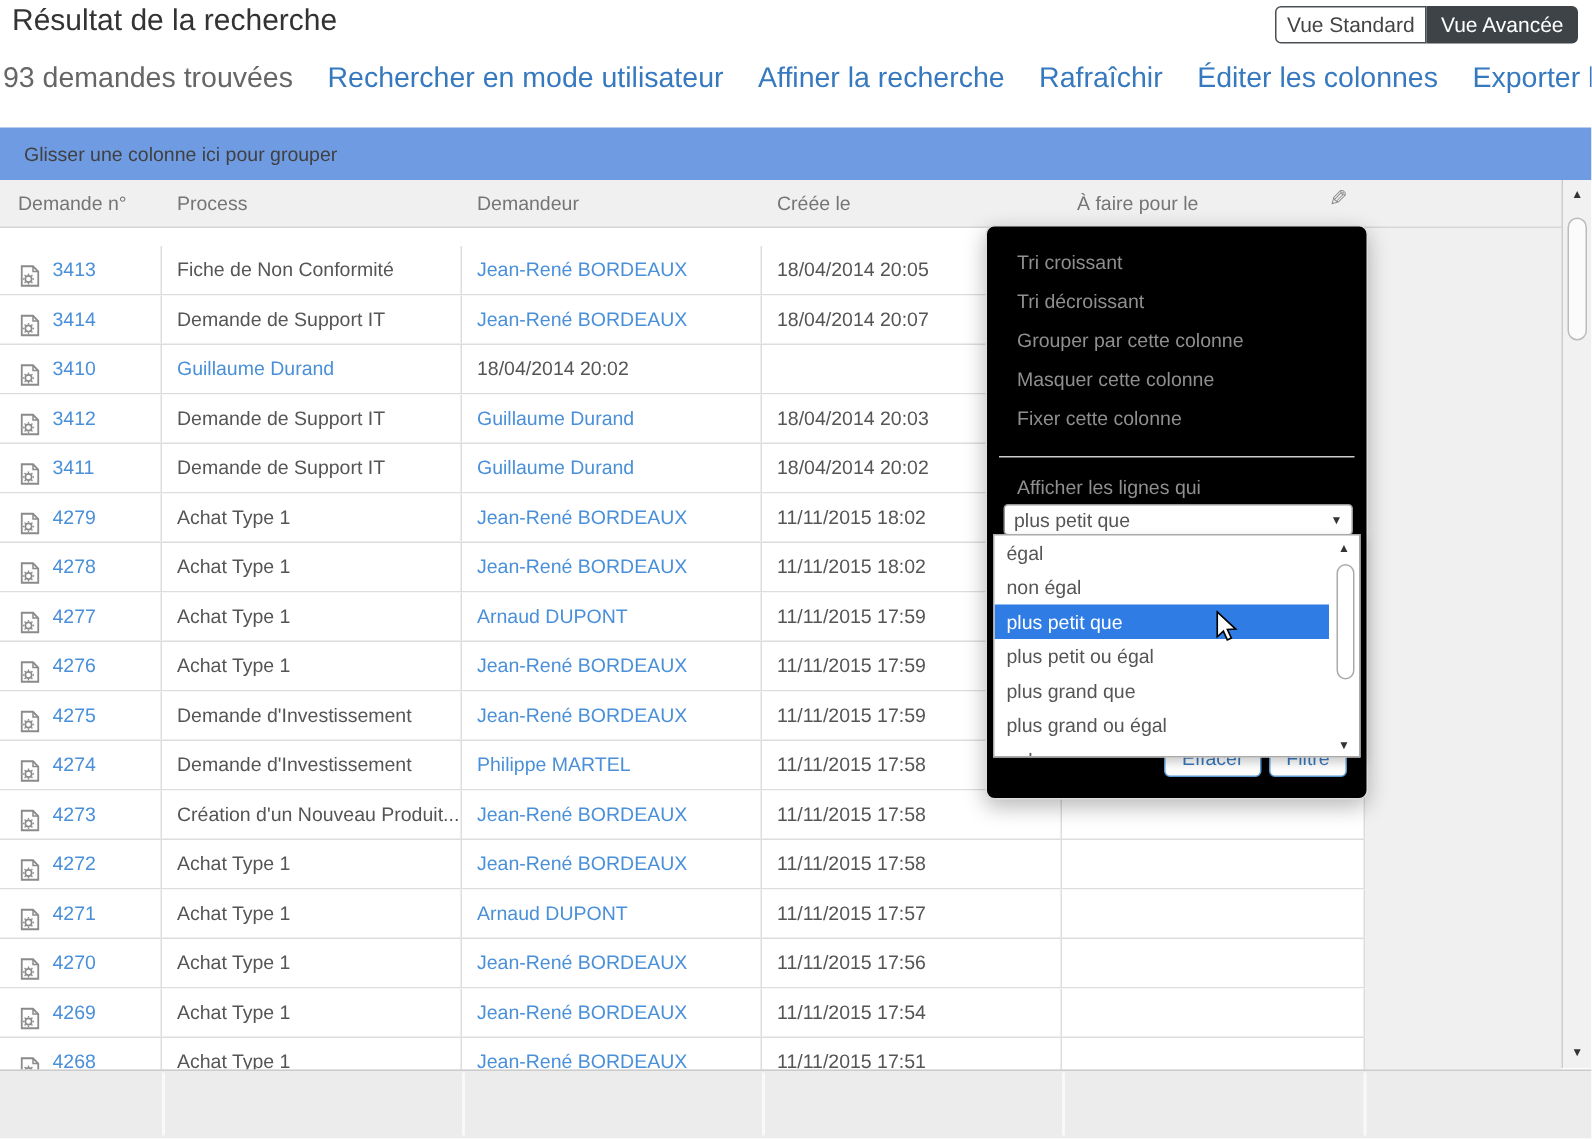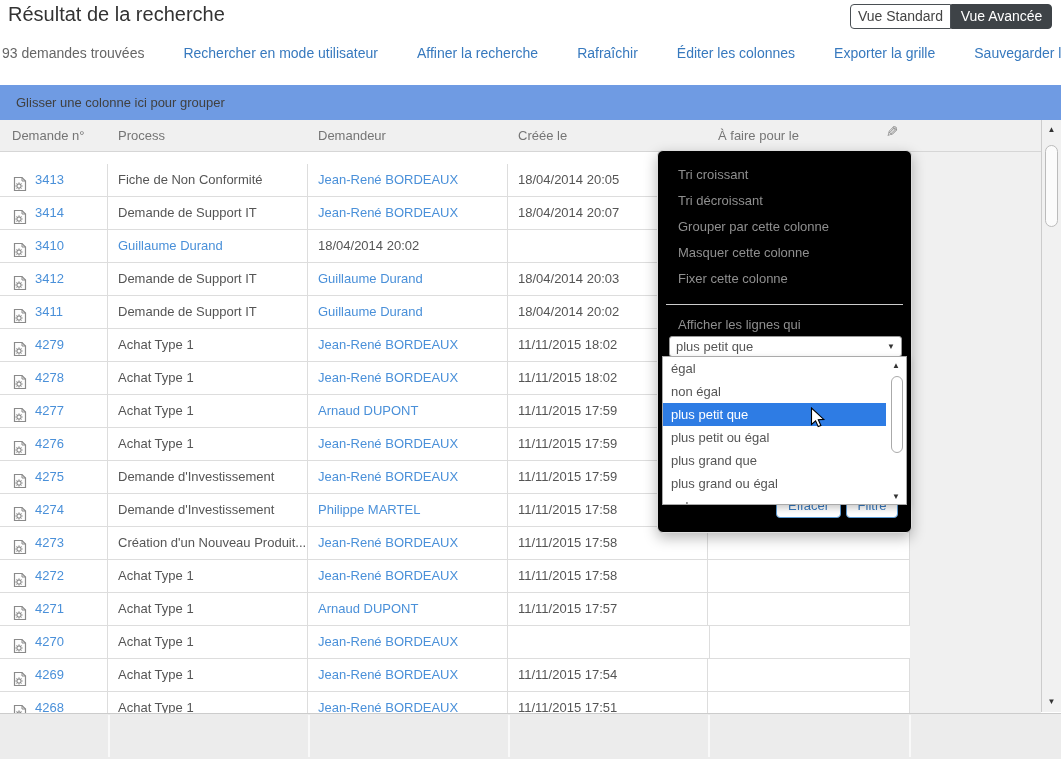--- a/index.html
+++ b/index.html
@@ -8,21 +8,21 @@
   .app { position:absolute; inset:0; }
 
   
   .page-title { position:absolute; left:8px; top:3px; font-size:20px; font-weight:400; color:#333; }
   .view-toggle { position:absolute; top:4px; right:9px; display:flex; height:25px; }
   .vt-btn { font-size:14px; line-height:23px; text-align:center; width:101px; cursor:pointer; }
   .vt-standard { background:#fff; color:#444; border:1px solid #4a4f54; border-radius:4px 0 0 4px; }
   .vt-advanced { background:#3e4347; color:#fff; border:1px solid #3e4347; border-radius:0 4px 4px 0; }
 
   
-  .toolbar { position:absolute; top:42px; left:2px; right:0; height:22px; display:flex; align-items:center; gap:39px; font-size:14px; white-space:nowrap; }
+  .toolbar { position:absolute; top:42px; left:2px; right:0; height:22px; display:flex; align-items:center; gap:23px; font-size:19px; white-space:nowrap; }
   .results-count { color:#666; }
   .tb-link { color:#3779be; text-decoration:none; cursor:pointer; }
 
   
   .group-bar { position:absolute; top:85px; left:0; width:1061px; height:35px; background:#6f9be3; color:#404040; font-size:13px; line-height:35px; padding-left:16px; }
 
   
   .grid-header { position:absolute; top:120px; left:0; width:1041px; height:32px; background:#f0f0f0; border-bottom:1px solid #d6d6d6; display:flex; color:#757575; font-size:13px; }
   .hcell { line-height:31px; }
   .c1 { width:108px; padding-left:12px; }
@@ -376,20 +376,21 @@
               <path d="M2.5 1.5 h7.5 l3.5 3.5 v9.5 h-11 z" fill="#fdfdfd" stroke="#8a8a8a" stroke-width="1.2"></path>
               <path d="M10 1.5 v3.5 h3.5" fill="none" stroke="#8a8a8a" stroke-width="1"></path>
               <circle cx="7" cy="10" r="2.1" fill="none" stroke="#8a8a8a" stroke-width="1.1"></circle>
               <path d="M7 7.3 v-1 M7 12.7 v1 M4.3 10 h-1 M9.7 10 h1 M5.1 8.1 l-.7-.7 M8.9 11.9 l.7.7 M8.9 8.1 l.7-.7 M5.1 11.9 l-.7.7" stroke="#8a8a8a" stroke-width="0.9"></path>
             </svg>
           </span>
           <a class="lnk">4270</a>
         </div>
         <div class="cell c2">Achat Type 1</div>
         <div class="cell c3"><a class="lnk">Jean-René BORDEAUX</a></div>
+        <div class="cell c4">11/11/2015 17:56</div>
         <div class="cell c5"></div>
       </div>
 
       <div class="row">
         <div class="cell c1">
           <span class="doc-ic">
             <svg viewBox="0 0 16 16" width="16" height="16">
               <path d="M2.5 1.5 h7.5 l3.5 3.5 v9.5 h-11 z" fill="#fdfdfd" stroke="#8a8a8a" stroke-width="1.2"></path>
               <path d="M10 1.5 v3.5 h3.5" fill="none" stroke="#8a8a8a" stroke-width="1"></path>
               <circle cx="7" cy="10" r="2.1" fill="none" stroke="#8a8a8a" stroke-width="1.1"></circle>

